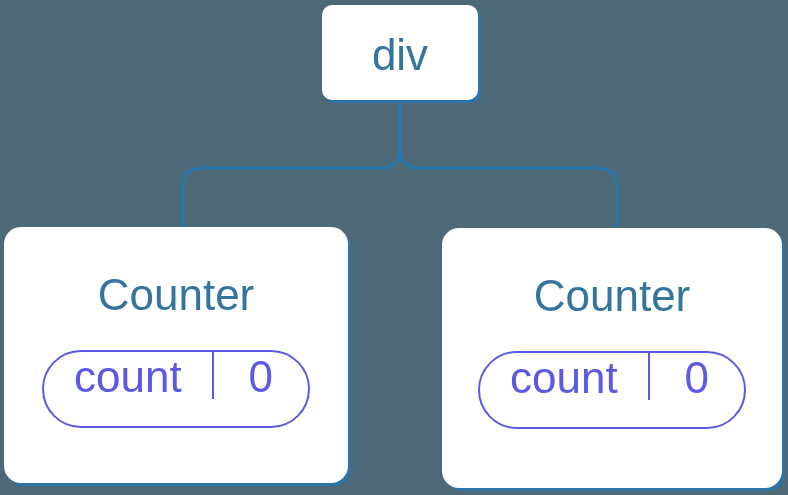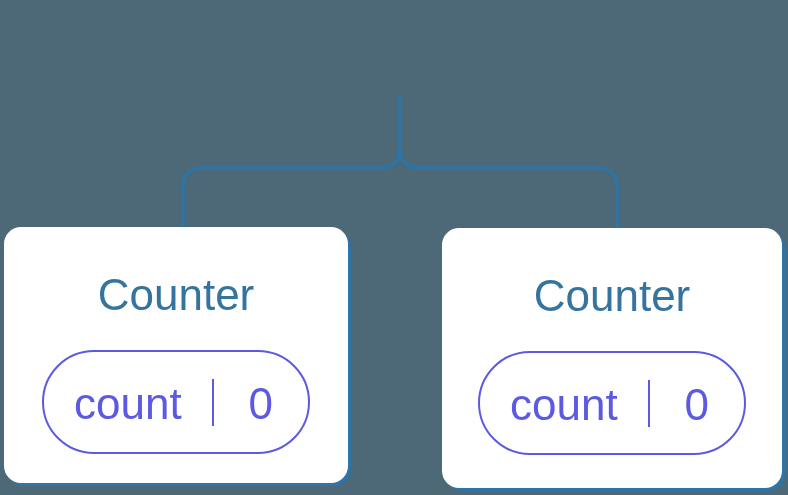--- a/index.html
+++ b/index.html
@@ -62,25 +62,25 @@
   .counter-card.left  { left: 4px;   top: 227px; width: 344px; height: 256px; }
   .counter-card.right { left: 442px; top: 228px; width: 340px; height: 260px; }
   .card-title {
     font-size: 44px;
     line-height: 52px;
     color: var(--node-label, #35749d);
     margin-bottom: 29px;
   }
   .state-pill {
     width: 268px;
-    height: 104px;
+    height: 78px;
     border: 2px solid var(--state-accent, #5c5ae2);
     border-radius: 60px;
     display: flex;
-    align-items: center;
+    align-items: flex-start;
     box-sizing: border-box;
     overflow: hidden;
   }
   .state-key-cell {
     flex: 0 0 63.5%;
     display: flex;
     align-items: center;
     justify-content: center;
   }
   .state-value-cell {
@@ -100,20 +100,23 @@
 </head>
 <body>
 
 <div class="canvas">
 
   <svg class="connectors" viewBox="0 0 788 495" aria-hidden="true">
     <path d="M400 98 V148 Q400 168 380 168 H203 Q183 168 183 188 V232"></path>
     <path d="M400 98 V148 Q400 168 420 168 H597 Q617 168 617 188 V232"></path>
   </svg>
 
+  <div class="node root-node">
+    <span class="node-label">div</span>
+  </div>
 
   <div class="node counter-card left">
     <div class="card-title">Counter</div>
     <div class="state-pill">
       <div class="state-key-cell">
         <span class="state-text">count</span>
       </div>
       <div class="state-value-cell">
         <span class="state-text">0</span>
       </div>

